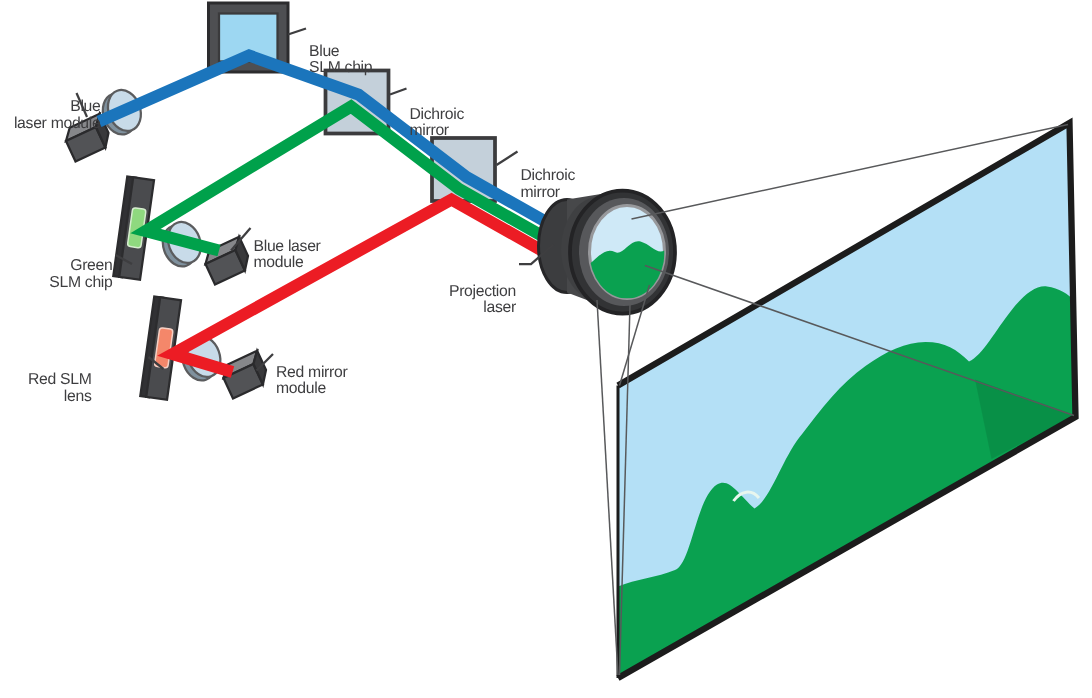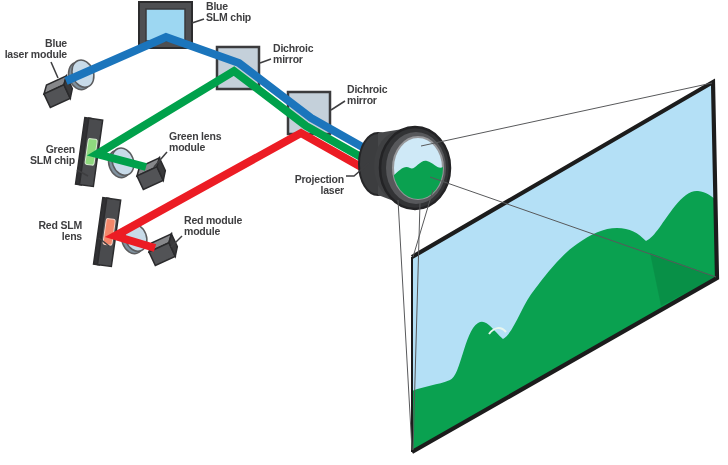--- a/index.html
+++ b/index.html
@@ -1,31 +1,31 @@
 <!DOCTYPE html>
 <html><head>
 <meta charset="utf-8">
 <style>
   html,body{margin:0;padding:0;background:#ffffff;}
   #stage{position:relative;width:728px;height:465px;background:#ffffff;overflow:hidden;
          font-family:"Liberation Sans",sans-serif;}
   #scene{position:absolute;left:0;top:0;}
-  .lbl{position:absolute;font-weight:bold;font-size:10.5px;line-height:11px;
-       color:#3e3e40;letter-spacing:-0.2px;white-space:nowrap;}
+  .lbl{position:absolute;font-weight:normal;font-size:10.5px;line-height:11px;
+       color:#3e3e40;letter-spacing:-0.2px;white-space:nowrap;margin-top:28px;}
   .lbl span{display:block;}
   .r{text-align:right;}
   #lbl-blue-laser{right:661px;top:38px;}
   #lbl-blue-slm{left:206px;top:1px;}
   #lbl-dichroic1{left:273px;top:43px;}
   #lbl-dichroic2{left:347px;top:84px;}
   #lbl-green-laser{left:169px;top:131px;}
   #lbl-green-slm{right:653px;top:144px;}
   #lbl-red-laser{left:184px;top:215px;}
-  #lbl-red-slm{right:646px;top:220px;}
-  #lbl-projection{right:384px;top:174px;}
+  #lbl-red-slm{right:667px;top:220px;}
+  #lbl-projection{right:384px;top:161px;}
 </style>
 </head>
 <body>
 
 <div id="stage">
 
 <svg id="scene" width="728" height="465" viewBox="0 0 728 465">
   <defs>
     <clipPath id="clip-screen">
       <path d="M412,257 L713,82 L717,278 L412,452 Z"></path>
@@ -149,29 +149,29 @@
 </div>
 <div class="lbl" id="lbl-dichroic1">
   <span>Dichroic</span>
   <span>mirror</span>
 </div>
 <div class="lbl" id="lbl-dichroic2">
   <span>Dichroic</span>
   <span>mirror</span>
 </div>
 <div class="lbl" id="lbl-green-laser">
-  <span>Green lens</span>
+  <span>Blue laser</span>
   <span>module</span>
 </div>
 <div class="lbl r" id="lbl-green-slm">
   <span>Green</span>
   <span>SLM chip</span>
 </div>
 <div class="lbl" id="lbl-red-laser">
-  <span>Red module</span>
+  <span>Red mirror</span>
   <span>module</span>
 </div>
 <div class="lbl r" id="lbl-red-slm">
   <span>Red SLM</span>
   <span>lens</span>
 </div>
 <div class="lbl r" id="lbl-projection">
   <span>Projection</span>
   <span>laser</span>
 </div>

